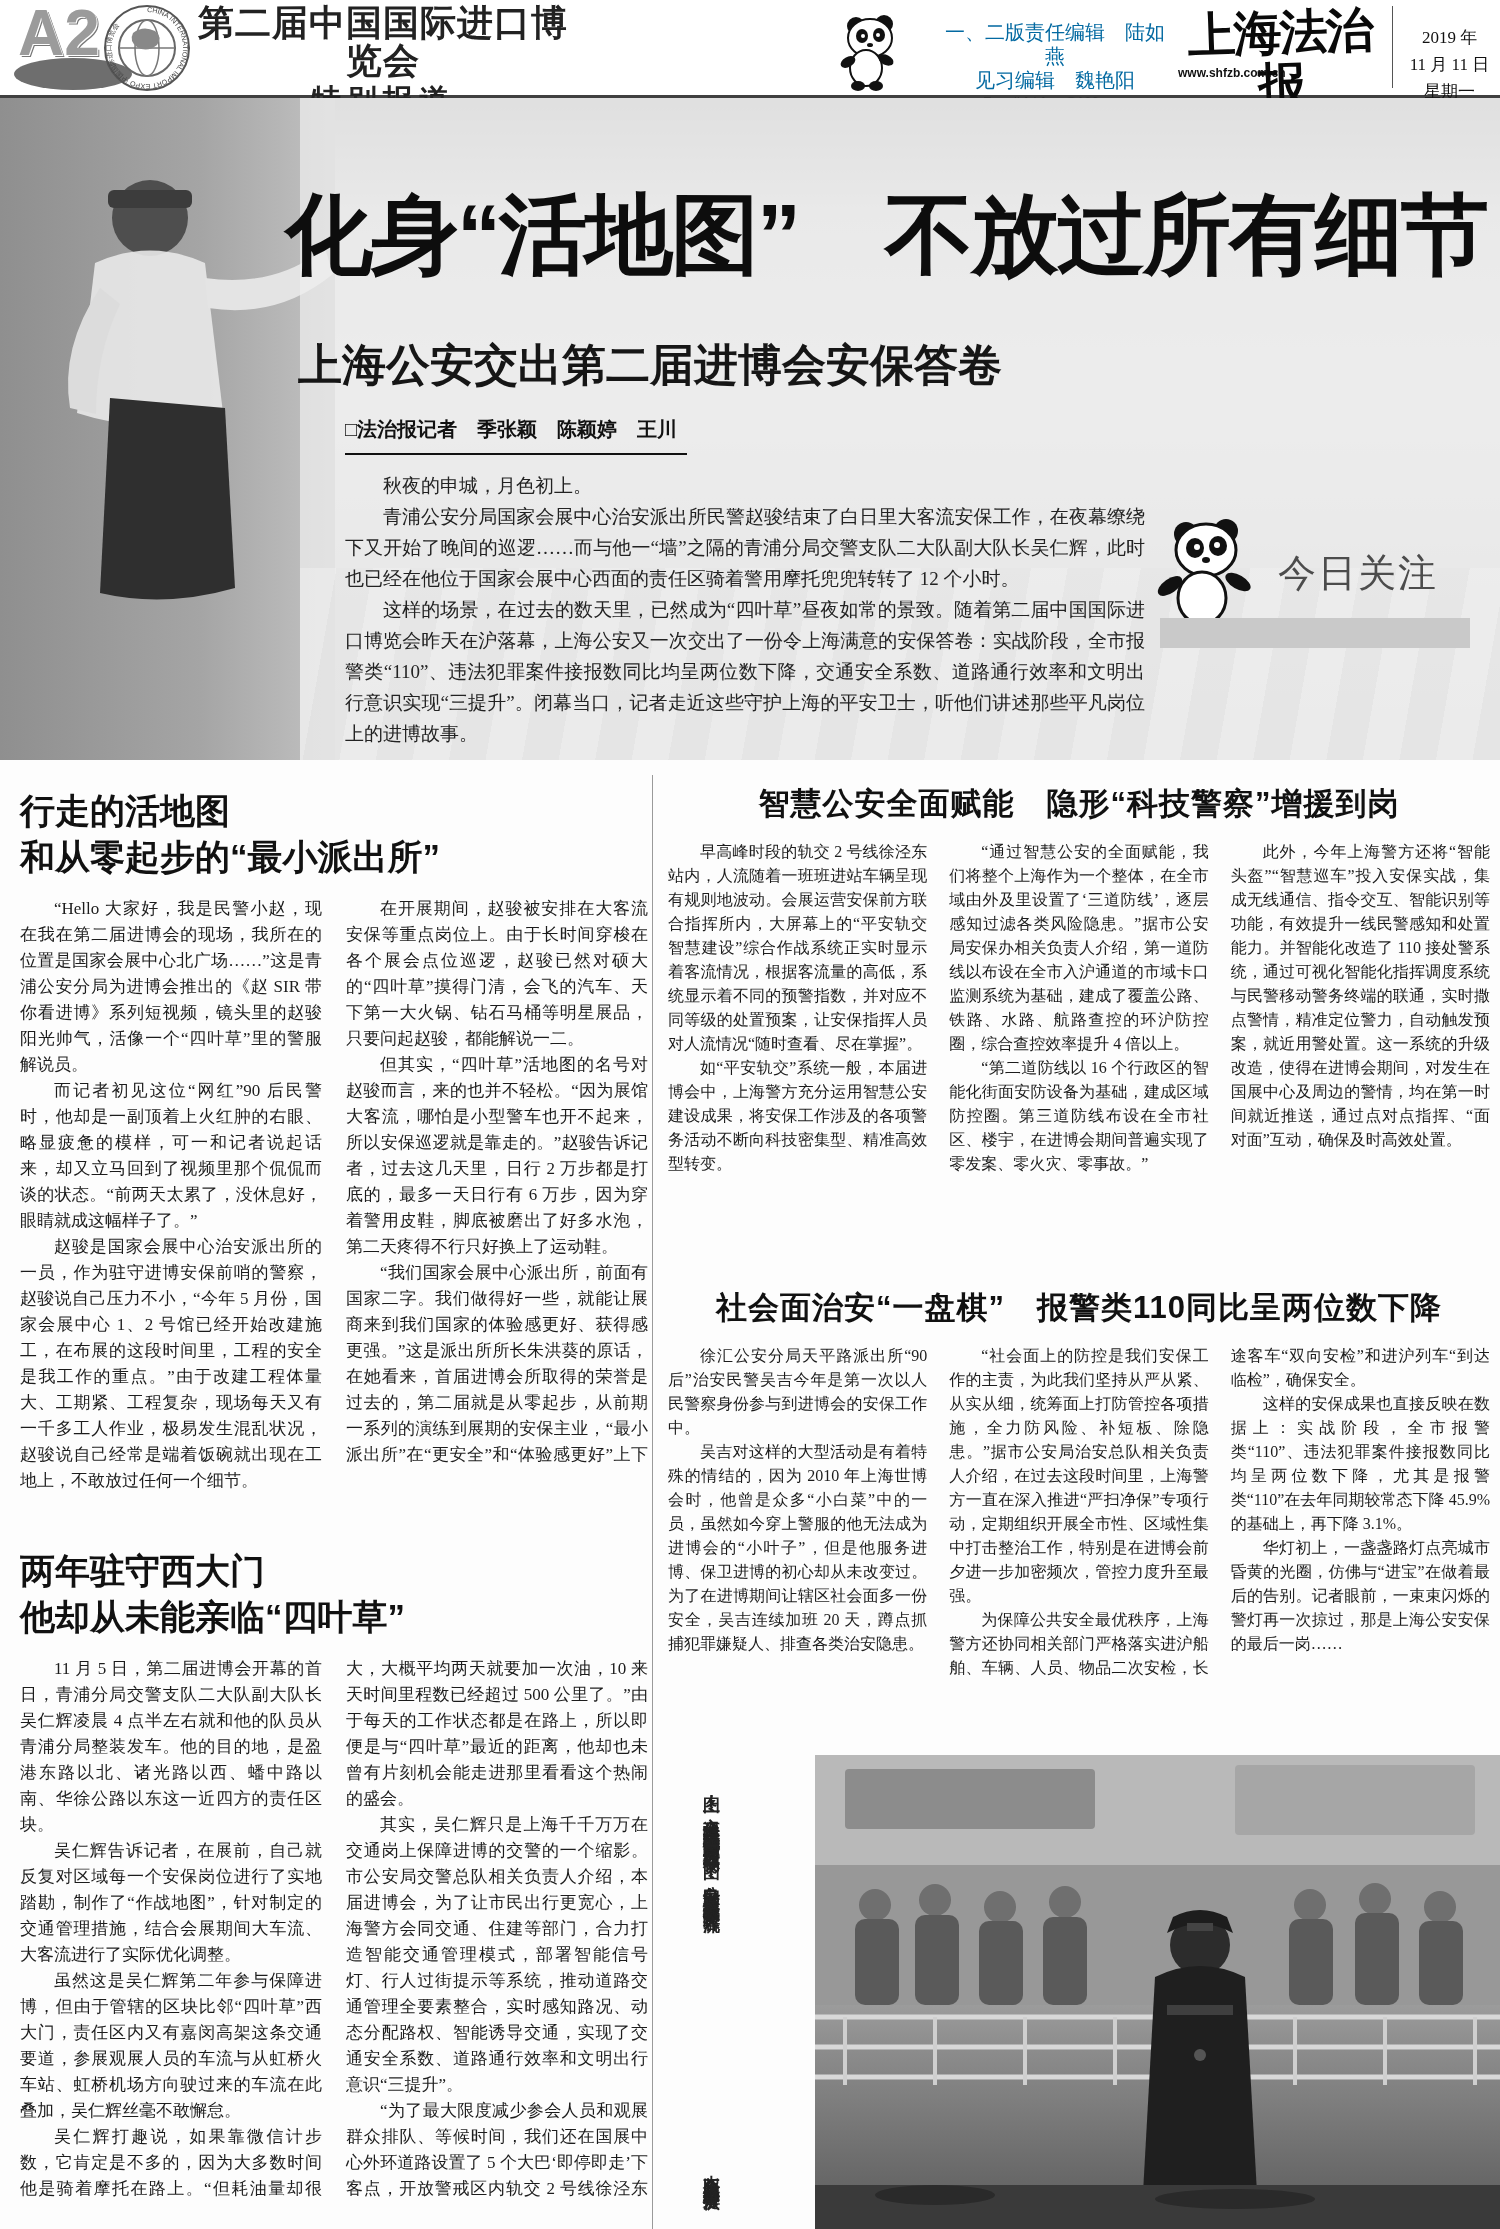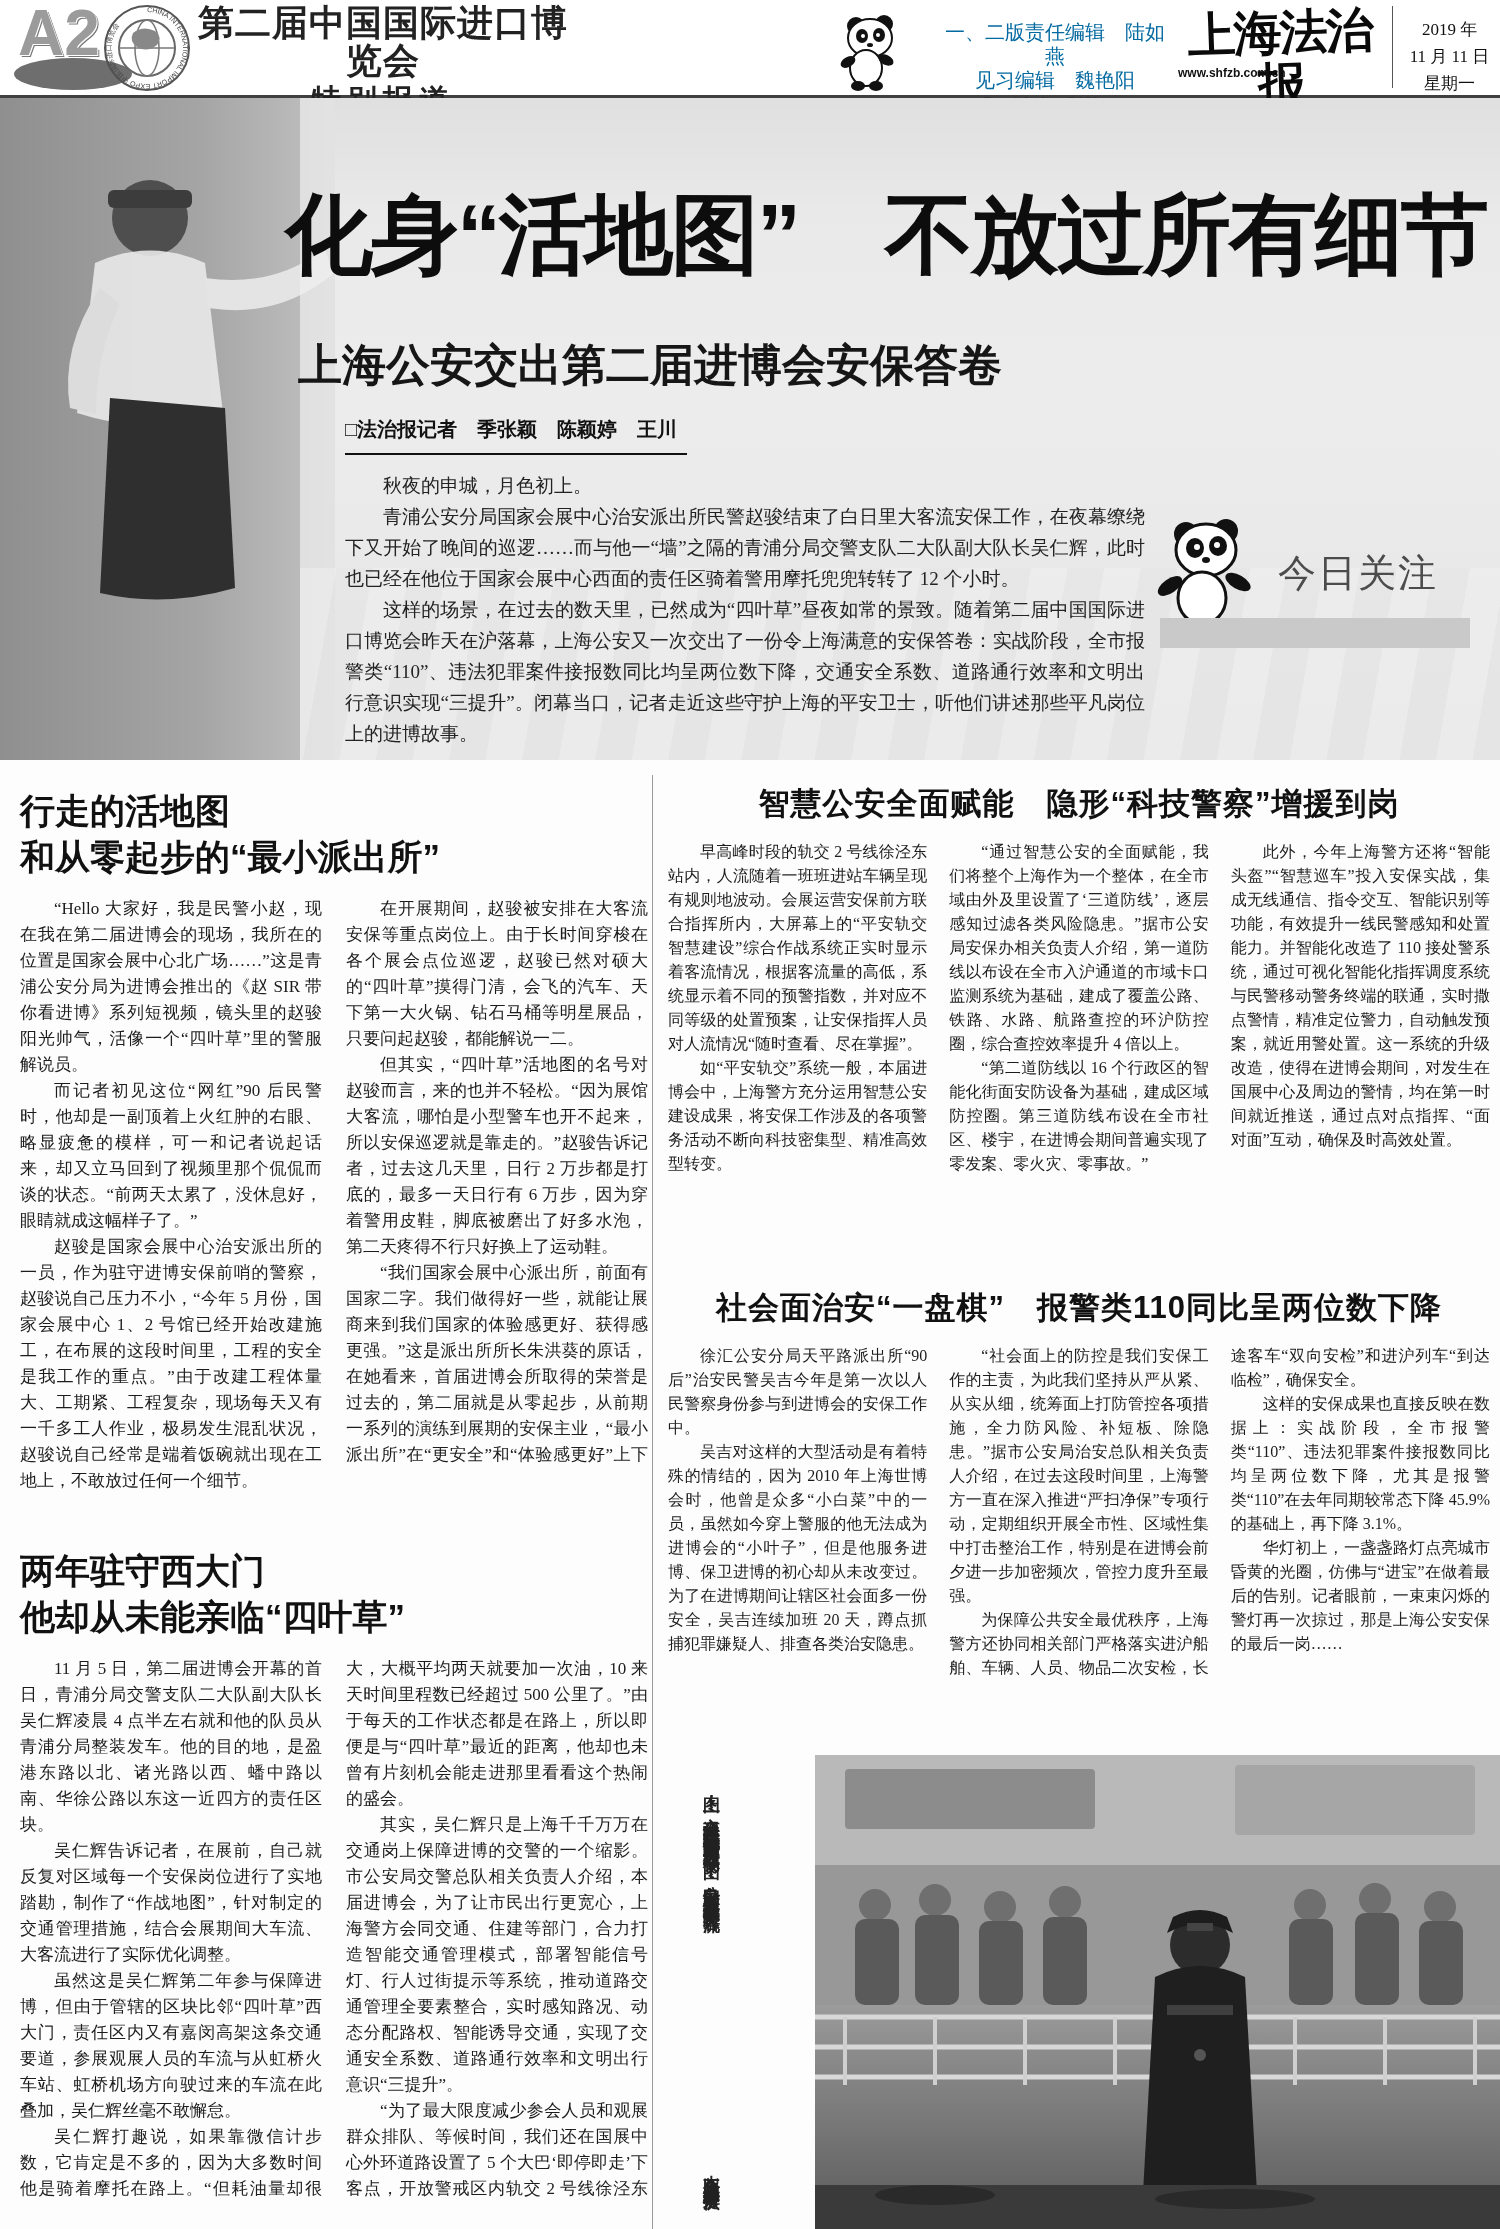--- a/index.html
+++ b/index.html
@@ -21,21 +21,21 @@
   .editors{position:absolute;left:945px;top:20px;width:220px;text-align:center;
            font-family:"Liberation Sans",sans-serif;}
   .editors .ln{font-size:20px;font-weight:normal;line-height:24px;color:#0369a1;}
   .editors .em{font-size:13px;line-height:20px;color:#333;}
   .papername{position:absolute;left:1178px;top:6px;width:205px;text-align:center;
              font-family:"DejaVu Serif",serif;font-weight:900;font-size:48px;line-height:52px;
              color:#0a0a0a;transform:rotate(-2deg);letter-spacing:-2px;}
   .website{position:absolute;left:1178px;top:66px;width:205px;text-align:left;
            font-family:"Liberation Sans",sans-serif;font-weight:bold;font-size:12px;color:#111;}
   .hdr .vrule{position:absolute;left:1392px;top:6px;width:1px;height:82px;background:#555;}
-  .dateblk{position:absolute;left:1402px;top:16px;width:95px;text-align:center;font-size:17px;line-height:27px;color:#111;}
+  .dateblk{position:absolute;left:1402px;top:24px;width:95px;text-align:center;font-size:17px;line-height:27px;color:#111;}
 
   
   .hero{position:absolute;left:0;top:98px;width:1500px;height:662px;
         background:linear-gradient(180deg,#b9b9b9 0%,#dcdcdc 18%,#e7e7e7 45%,#d8d8d8 78%,#cfcfcf 100%);}
   .hero .copstrip{position:absolute;left:0;top:0;width:335px;height:662px;
         background:linear-gradient(90deg,#8f8f8f 0%,#a5a5a5 60%,#c2c2c2 100%);}
   .hero .zebra{position:absolute;left:300px;top:470px;width:1200px;height:192px;opacity:.5;
         background:repeating-linear-gradient(100deg,#f4f4f4 0 36px,#c9c9c9 36px 72px);}
   .hero .veil{position:absolute;left:300px;top:0;width:1200px;height:662px;background:rgba(238,238,238,.72);}
   .headline{position:absolute;left:285px;top:78px;width:1180px;text-align:right;

